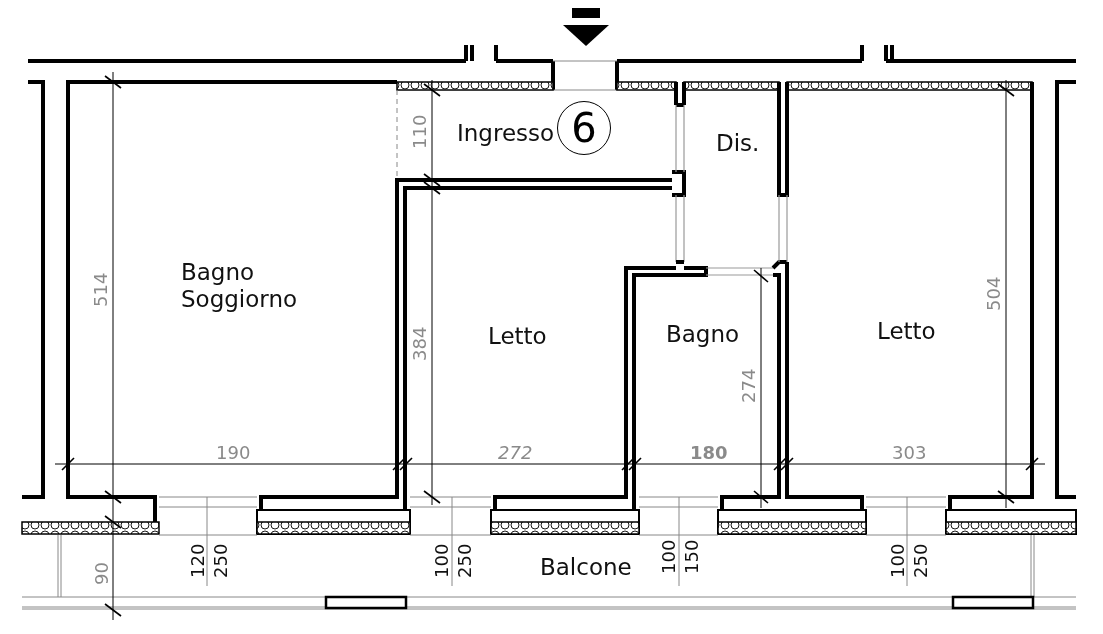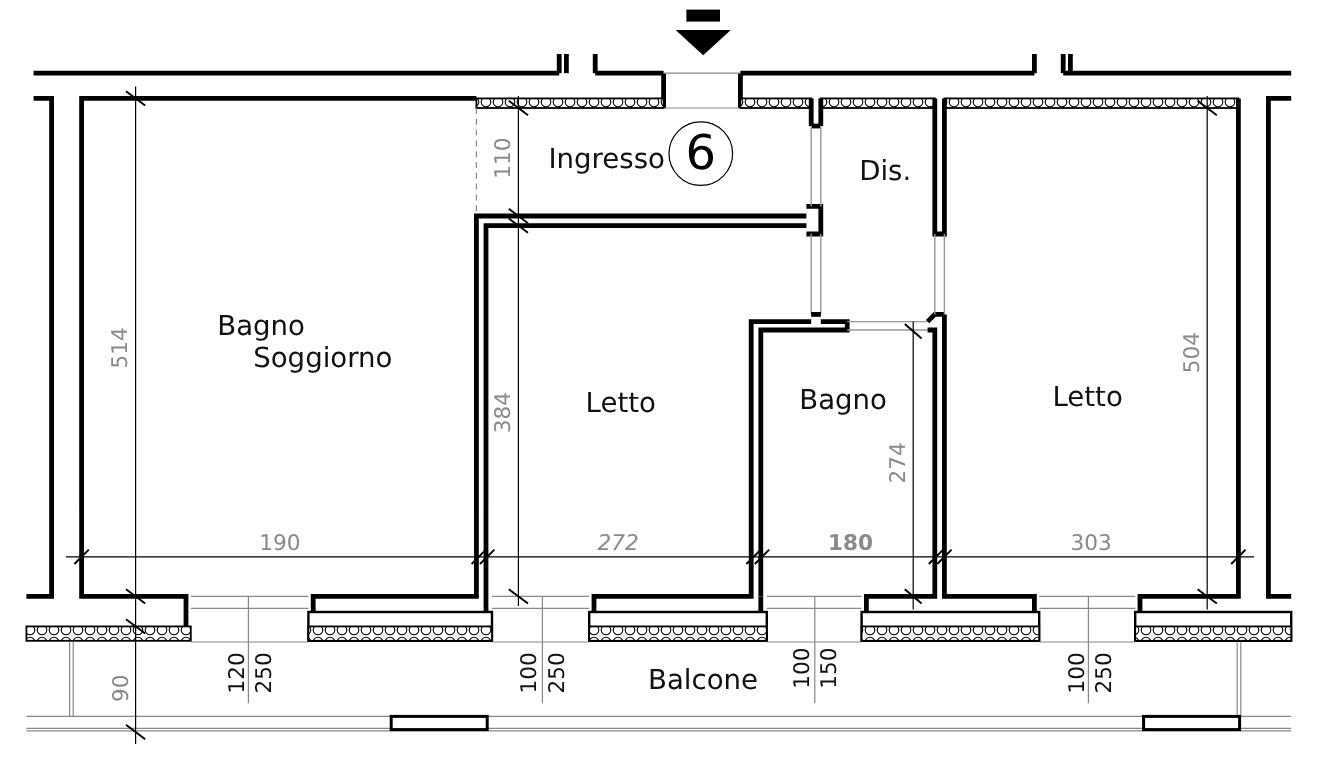--- a/index.html
+++ b/index.html
@@ -181,21 +181,21 @@
   </g>
 </svg>
 
 <div class="num-circle">
     <span>6</span>
   </div>
 
 <div class="lbl" style="left:457px;top:122px;">Ingresso</div>
 <div class="lbl" style="left:716px;top:132px;">Dis.</div>
 <div class="lbl" style="left:181px;top:261px;">Bagno</div>
-<div class="lbl" style="left:181px;top:288px;margin-left:30px;">Soggiorno</div>
+<div class="lbl" style="left:181px;top:288px;">Soggiorno</div>
 <div class="lbl" style="left:488px;top:325px;">Letto</div>
 <div class="lbl" style="left:666px;top:323px;">Bagno</div>
 <div class="lbl" style="left:877px;top:320px;">Letto</div>
 <div class="lbl" style="left:540px;top:556px;">Balcone</div>
 
 <div class="dimv rot" style="left:92px;top:307px;">514</div>
 <div class="dimv rot" style="left:411px;top:149px;">110</div>
 <div class="dimv rot" style="left:411px;top:361px;">384</div>
 <div class="dimv rot" style="left:740px;top:403px;">274</div>
 <div class="dimv rot" style="left:985px;top:311px;">504</div>

